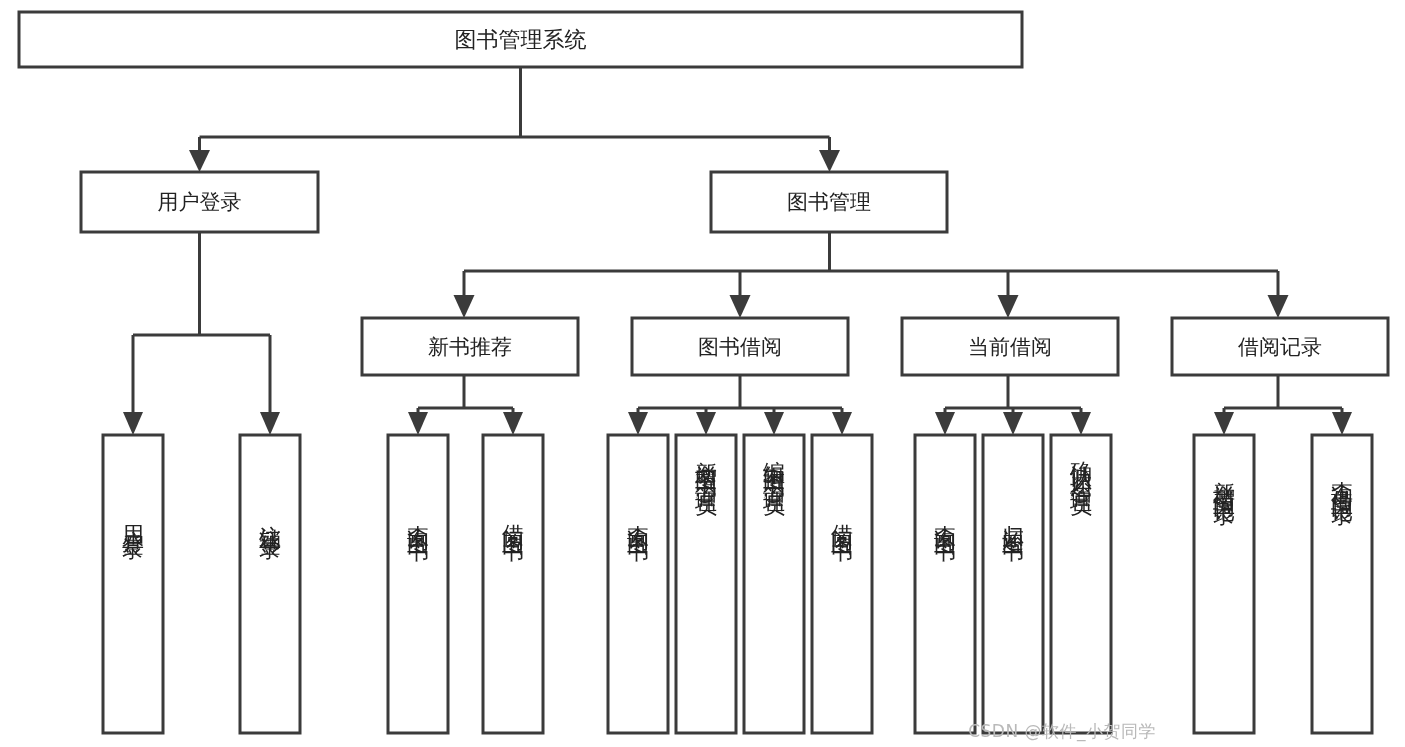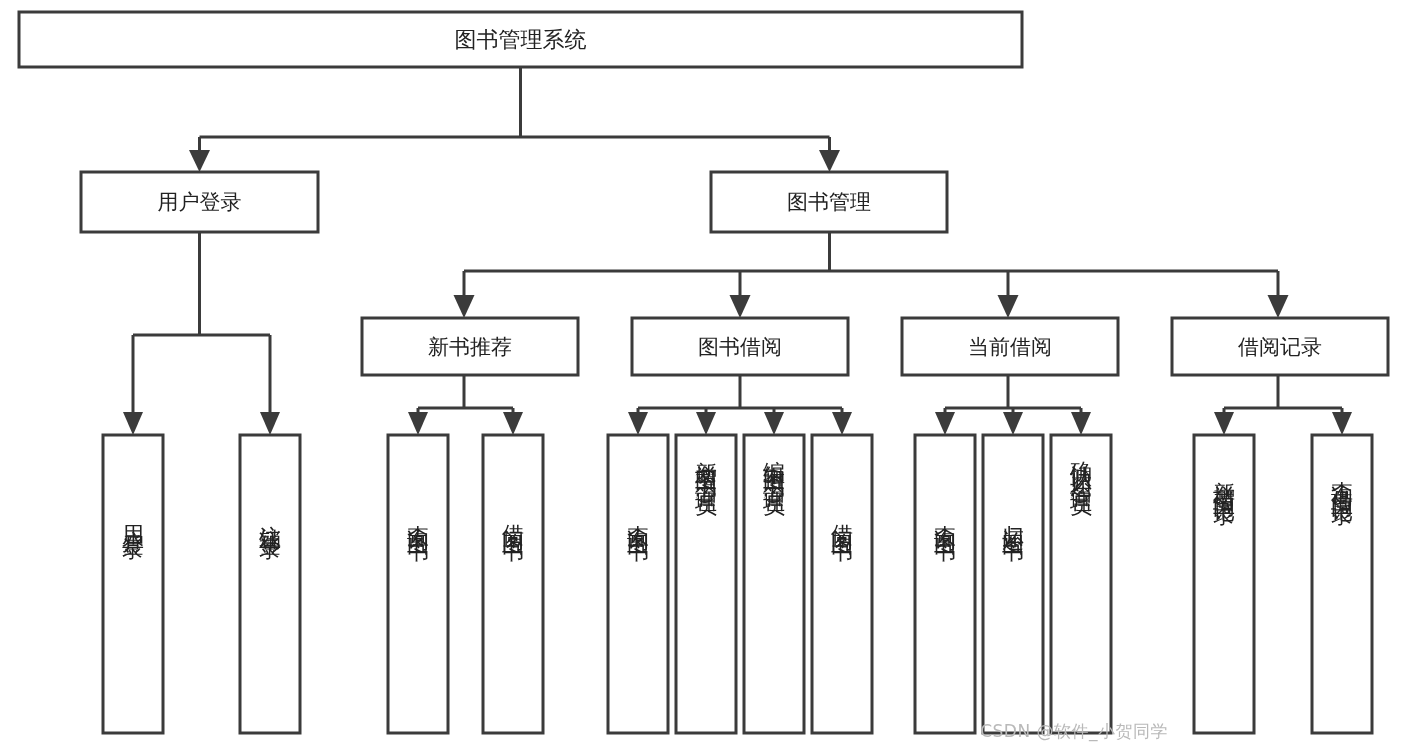--- a/index.html
+++ b/index.html
@@ -68,21 +68,21 @@
     font-family: "DejaVu Sans", "Liberation Sans", sans-serif;
     font-size: 22px;
     line-height: 1;
     letter-spacing: 5px;
     color: #222222;
     white-space: nowrap;
     text-align: left;
   }
   #watermark {
     position: absolute;
-    right: 8px;
+    right: 20px;
     bottom: 4px;
     font-family: "DejaVu Sans", "Liberation Sans", sans-serif;
     font-size: 17px;
     color: #b9b9b9;
     white-space: nowrap;
     letter-spacing: 0.5px;
   }
 </style>
 </head>
 <body>

